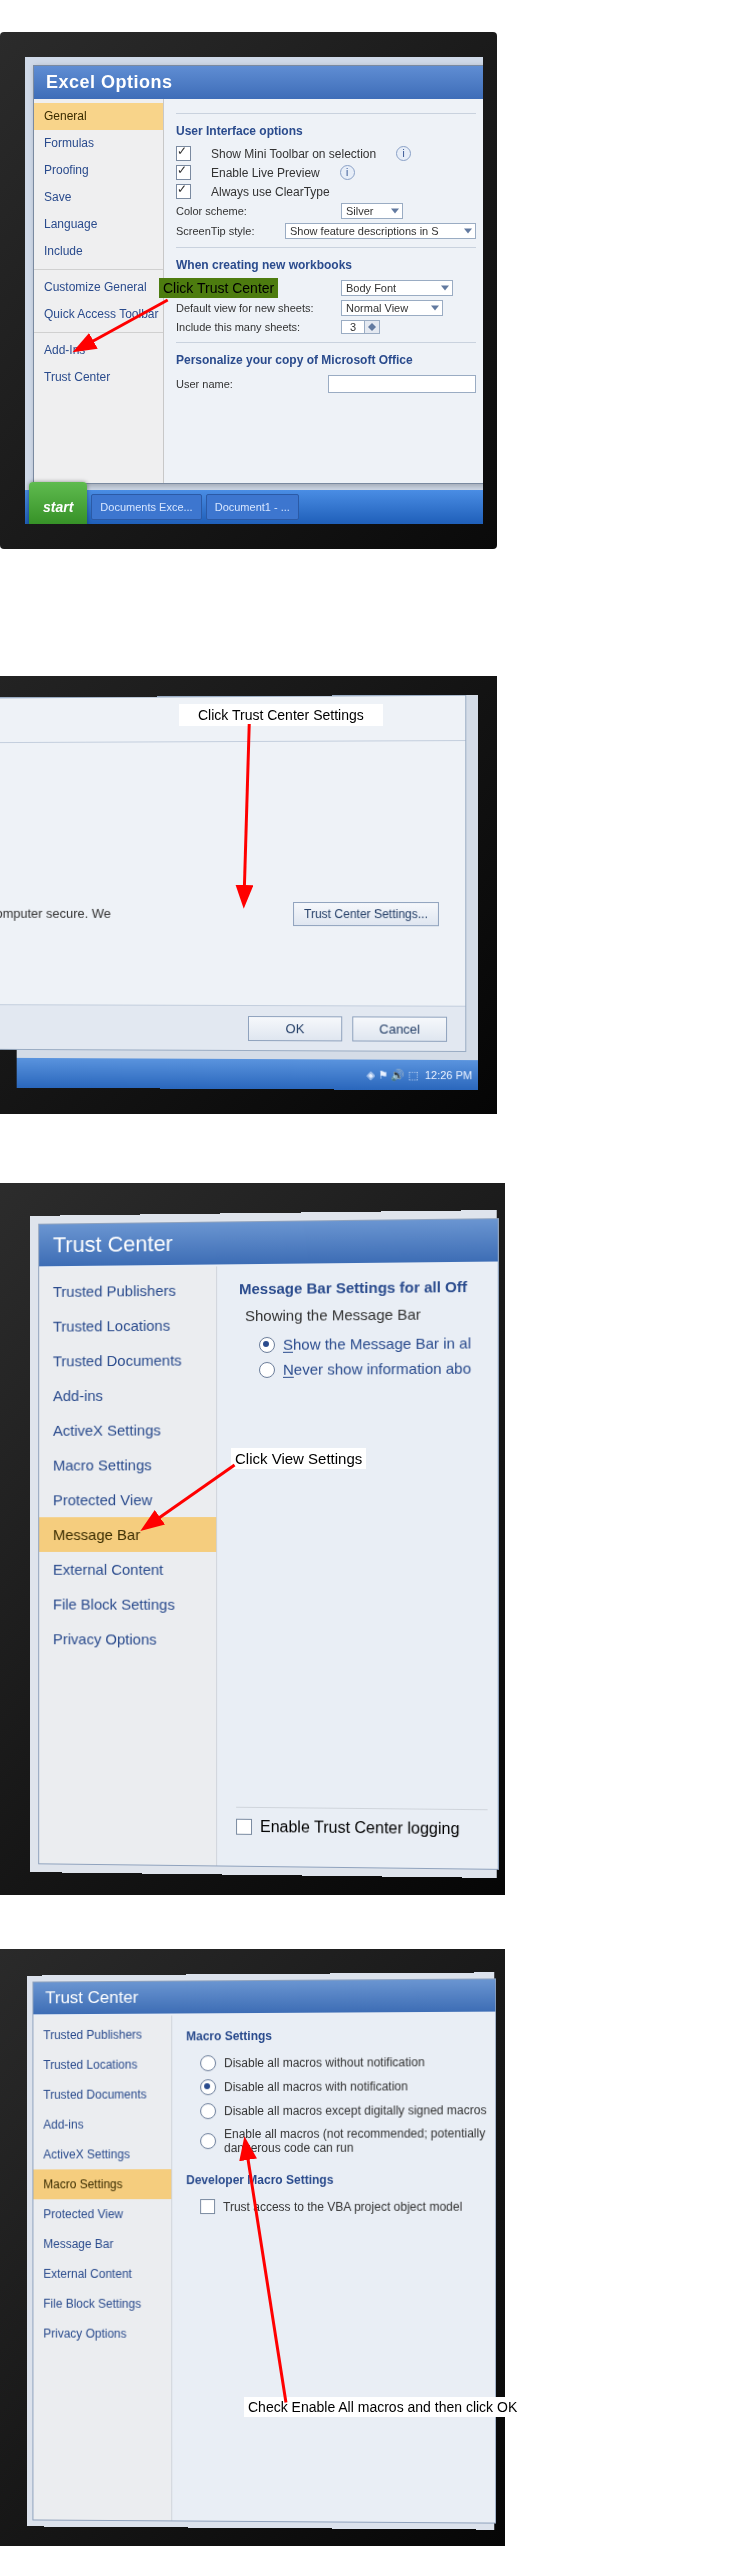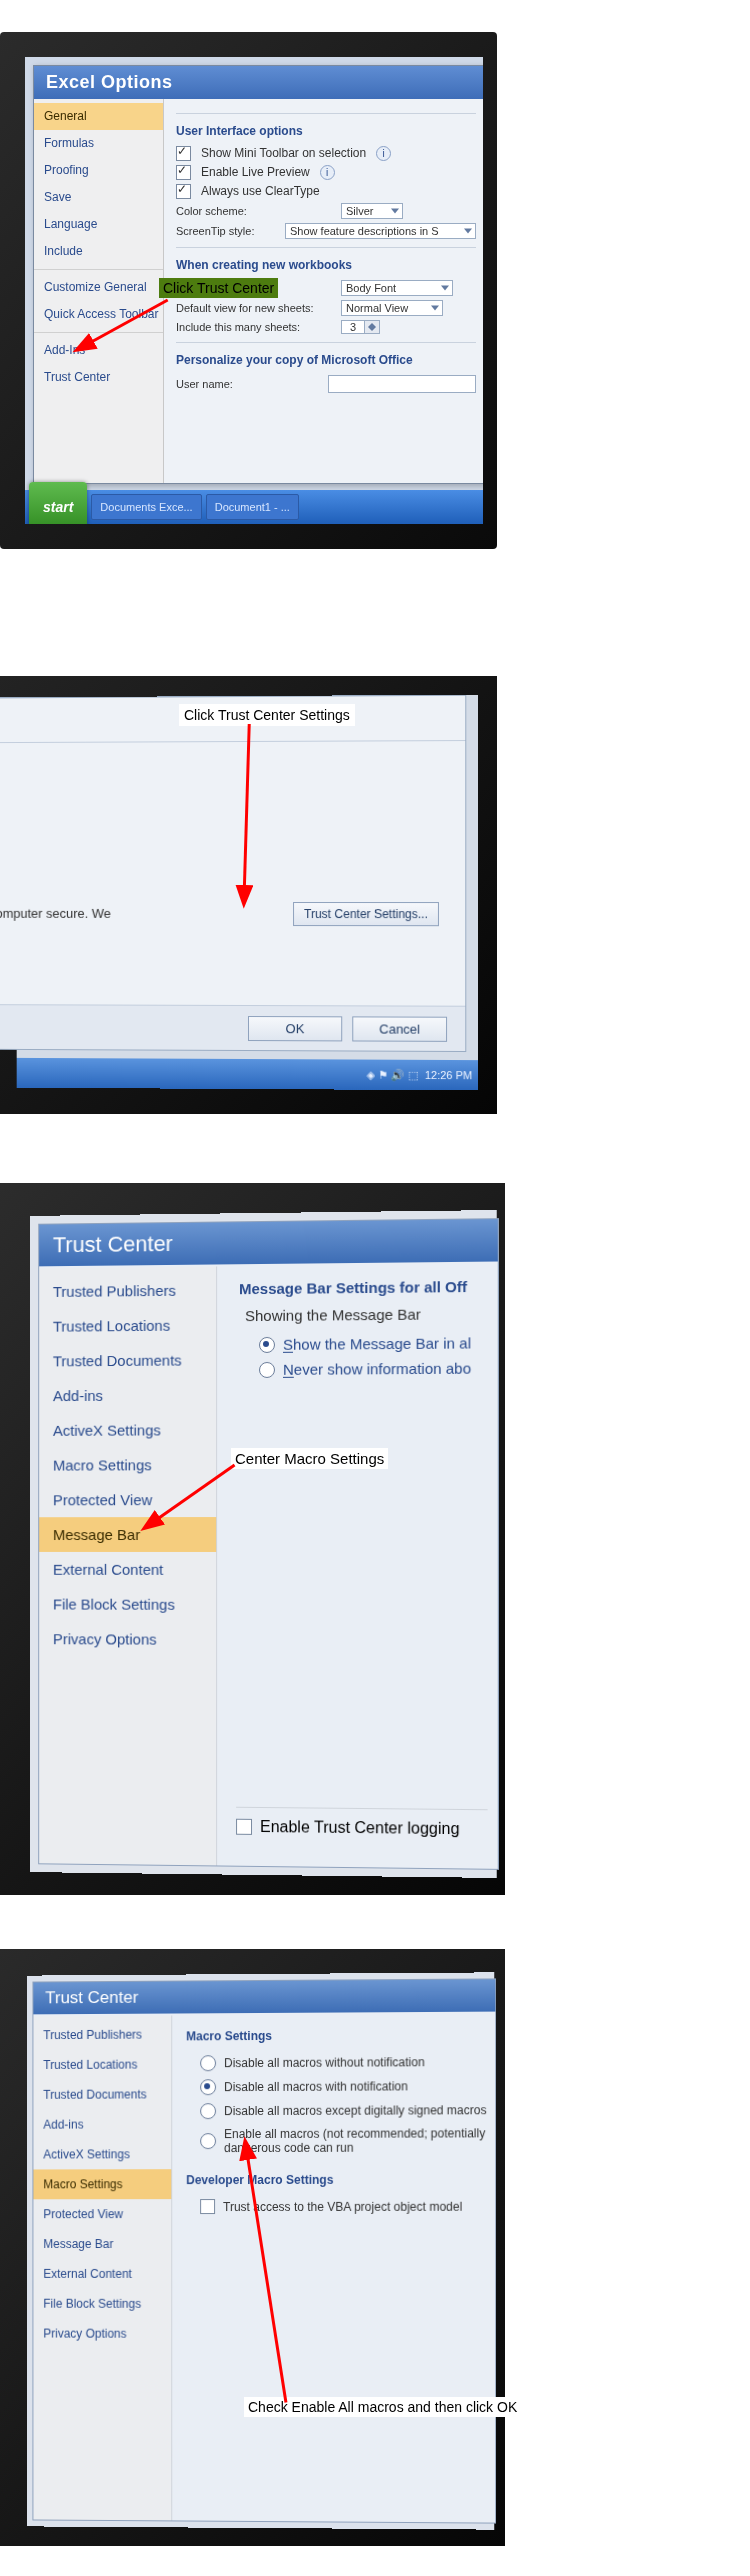--- a/index.html
+++ b/index.html
@@ -42,21 +42,21 @@
   .dlg1-nav .item { padding:6px 10px; white-space:nowrap; cursor:pointer; border-bottom:1px solid transparent;}
   .dlg1-nav .sel { background:#f8d48a; color:#3a2c00; }
   .dlg1-nav .sep { border-top:1px solid #d0d0d0; margin:4px 0;}
   .dlg1-main { flex:1; padding:8px 8px 8px 12px; background:#eef2f7; font-size:12px; color:#333; overflow:hidden;}
   .hdr-row { display:flex; align-items:center; gap:10px; margin-bottom:8px;}
   .gear { width:34px; height:34px; position:relative;}
   .gear svg { width:100%; height:100%; }
   .hdr-text { color:#3a567e; font-size:15px; }
   .sect-title { color:#2a4b8d; font-weight:bold; margin:10px 0 6px; font-size:12px;}
   .divline { border-top:1px solid #c9d2de; margin:6px 0 8px; }
-  .frow { display:flex; gap:10px; padding:2px 0; }
+  .frow { display:flex; align-items:center; gap:20px; padding:2px 0; }
   .cbox { width:13px; height:13px; background:#fff; border:1px solid #7a8aa0; position:relative; flex:0 0 auto;}
   .cbox.ck::after{content:"✓"; position:absolute; left:0; top:-3px; font-size:12px; color:#333;}
   .info { width:13px; height:13px; border-radius:50%; background:#e7eef8; border:1px solid #8aa1c7; color:#2a4b8d; font-size:10px; line-height:13px; text-align:center; flex:0 0 auto;}
   .lbl { flex:0 0 auto; }
   .sel-box { background:#fff; border:1px solid #9aacc3; padding:1px 16px 1px 4px; font-size:11px; position:relative; display:inline-block; min-width:40px;}
   .sel-box::after{ content:""; position:absolute; right:3px; top:50%; width:0;height:0;border-left:4px solid transparent;border-right:4px solid transparent;border-top:5px solid #627aa0; transform:translateY(-50%);}
   .kv { display:flex; align-items:center; gap:16px; padding:2px 0; }
   .kv .k { color:#333; width:149px; font-size:11px;}
   .spin { display:inline-flex; border:1px solid #9aacc3;}
   .spin .num{ background:#fff; width:22px; text-align:center; font-size:11px;}
@@ -115,21 +115,21 @@
     min-width:60px; text-align:center;
   }
   .taskbar2 {
     position:absolute; left:0; right:0; bottom:0; height:30px;
     background:linear-gradient(#5a94de,#2a67bc);
     display:flex; justify-content:flex-end; align-items:center;
     padding-right:6px; font-size:11px; color:#e9f1ff; gap:6px;
   }
   .trayicons span{font-size:11px;}
   .callout2 {
-    position:absolute; left:179px; top:28px; background:#fff; padding:2px 4px;
+    position:absolute; left:179px; top:28px; background:#fff; padding:2px 18px;
     font-size:14px; font-family:Arial,sans-serif; border:1px solid #fff;
   }
   .arrow2 {
     position:absolute; left:229px; top:44px; width:60px; height:179px; pointer-events:none;
   }
 
   
   .p3 { height: 746px; margin-top:30px;}
   .bezel3 { position:absolute; left:0; top:0; width:505px; height:712px; background:linear-gradient(135deg,#2c2c2c,#060606);}
   .scr3 { position:absolute; left:28px; top:30px; right:10px; bottom:20px; background:#dfe4ec;
@@ -358,21 +358,21 @@
             </div>
           </div>
         </div>
         <div class="dlg3-foot">
           <span class="cbox"></span>
           <span>Enable Trust Center logging</span>
         </div>
       </div>
     </div>
   </div>
-  <div class="callout3">Center Macro Settings</div>
+  <div class="callout3">Click View Settings</div>
   <svg class="arrow3 arrow-svg" viewBox="0 0 755 750" width="751" height="746">
     <defs>
         <marker id="ah3" markerWidth="10" markerHeight="10" refX="2" refY="3" orient="auto">
       <path d="M0,0 L0,6 L8,3 z" fill="#ff0000"></path>
         </marker>
       </defs>
     <line x1="86" y1="6" x2="6" y2="62" stroke="#ff0000" stroke-width="3" marker-end="url(#ah3)"></line>
   </svg>
 </div>
 

